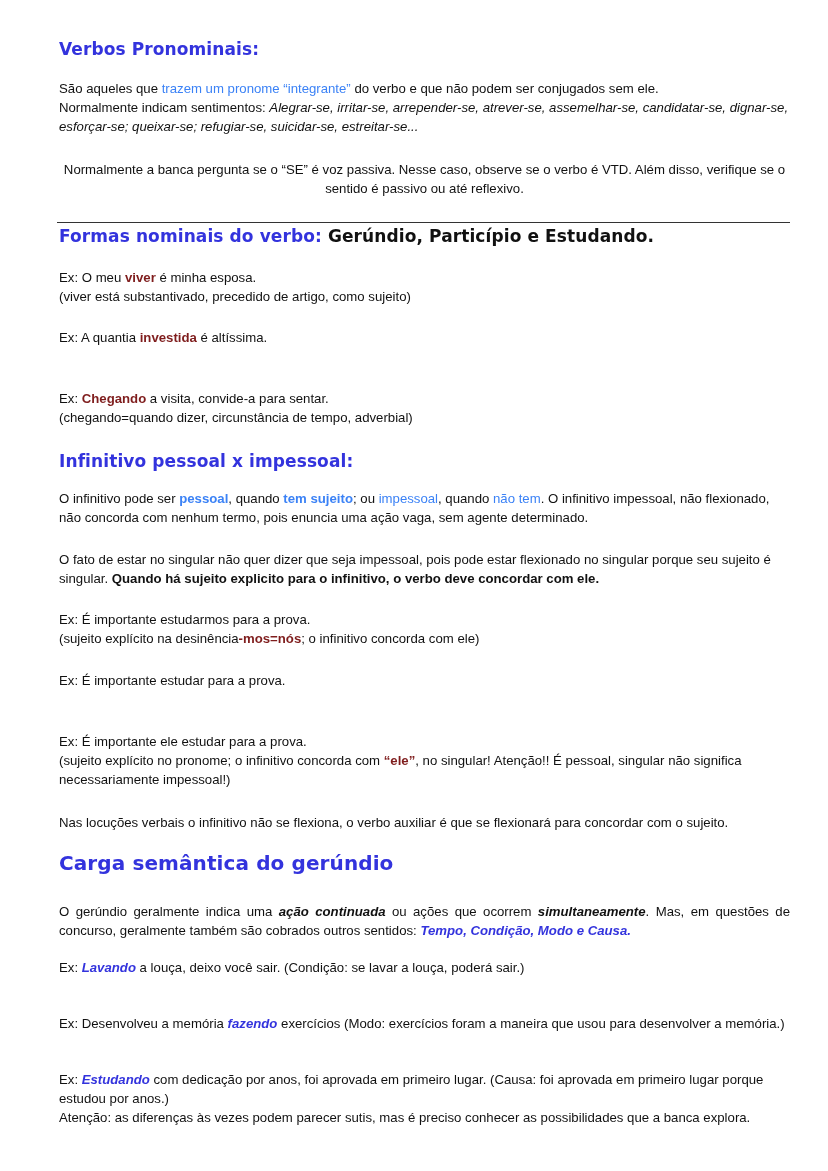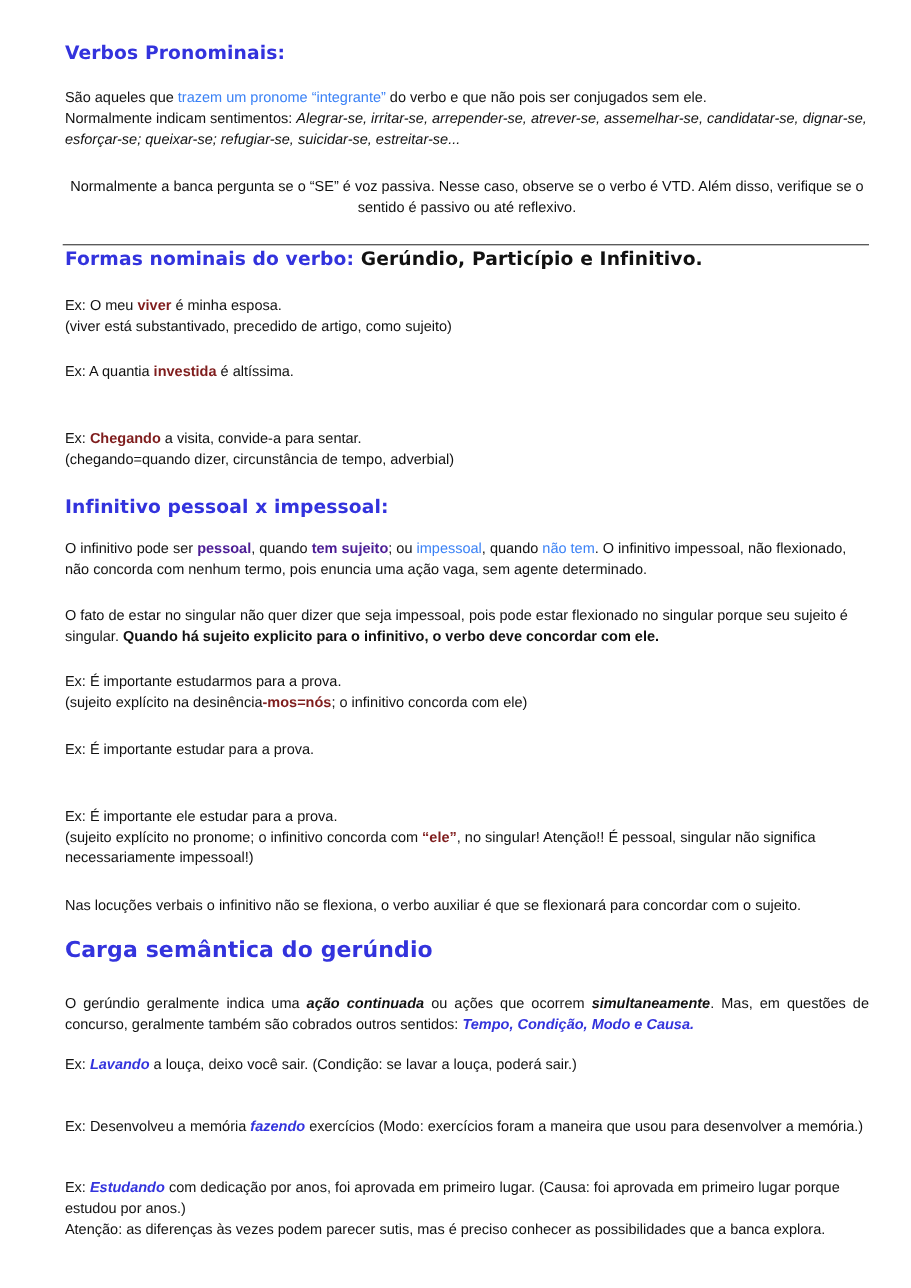--- a/index.html
+++ b/index.html
@@ -13,47 +13,47 @@
       font-weight: bold; color: #3333dd; font-size: 17px; letter-spacing: 0.1px; white-space: nowrap;
     }
     .h1.big { font-size: 20px; }
     .h1 .black { color: #111111; }
     .p {
       position: absolute; left: 0; width: 731px; font-size: 13.2px; line-height: 19px;
       white-space: normal;
     }
     .p.just { text-align: justify; }
     .blue { color: #7f1d1d; font-weight: bold; }
-    .blue-n { color: #4c1d95; }
+    .blue-n { color: #3b82f6; }
     .green { color: #3b82f6; font-weight: normal; }
     .b { font-weight: bold; }
     .i { font-style: italic; }
     .bi { font-weight: bold; font-style: italic; }
     .bib { font-weight: bold; font-style: italic; color: #3333dd; }
     .rule { position: absolute; left: -2px; top: 222px; width: 733px; height: 0; border-top: 1.5px solid #333333; }
     .line { display: block; }
   </style>
 </head>
 <body>
 
 <div class="page">
 
   <div class="h1" style="top:39px;">Verbos Pronominais:</div>
 
   <div class="p" style="top:79px;">
-    <span>São aqueles que </span><span class="green">trazem um pronome “integrante”</span><span> do verbo e que não pois ser conjugados sem ele.</span><br>
+    <span>São aqueles que </span><span class="green">trazem um pronome “integrante”</span><span> do verbo e que não podem ser conjugados sem ele.</span><br>
     <span>Normalmente indicam sentimentos: </span><span class="i">Alegrar-se, irritar-se, arrepender-se, atrever-se, assemelhar-se, candidatar-se, dignar-se, esforçar-se; queixar-se; refugiar-se, suicidar-se, estreitar-se...</span>
   </div>
 
   <div class="p" style="top:160px;text-align:center;">Normalmente a banca pergunta se o “SE” é voz passiva. Nesse caso, observe se o verbo é VTD. Além disso, verifique se o sentido é passivo ou até reflexivo.</div>
 
   <div class="rule"></div>
 
   <div class="h1" style="top:226px;">
-    <span>Formas nominais do verbo: </span><span class="black">Gerúndio, Particípio e Infinitivo.</span>
+    <span>Formas nominais do verbo: </span><span class="black">Gerúndio, Particípio e Estudando.</span>
   </div>
 
   <div class="p" style="top:268px;">
     <span>Ex: O meu </span><span class="blue">viver</span><span> é minha esposa.</span><br>
     <span>(viver está substantivado, precedido de artigo, como sujeito)</span>
   </div>
 
   <div class="p" style="top:328px;">
     <span>Ex: A quantia </span><span class="blue">investida</span><span> é altíssima.</span><br>
   </div>

